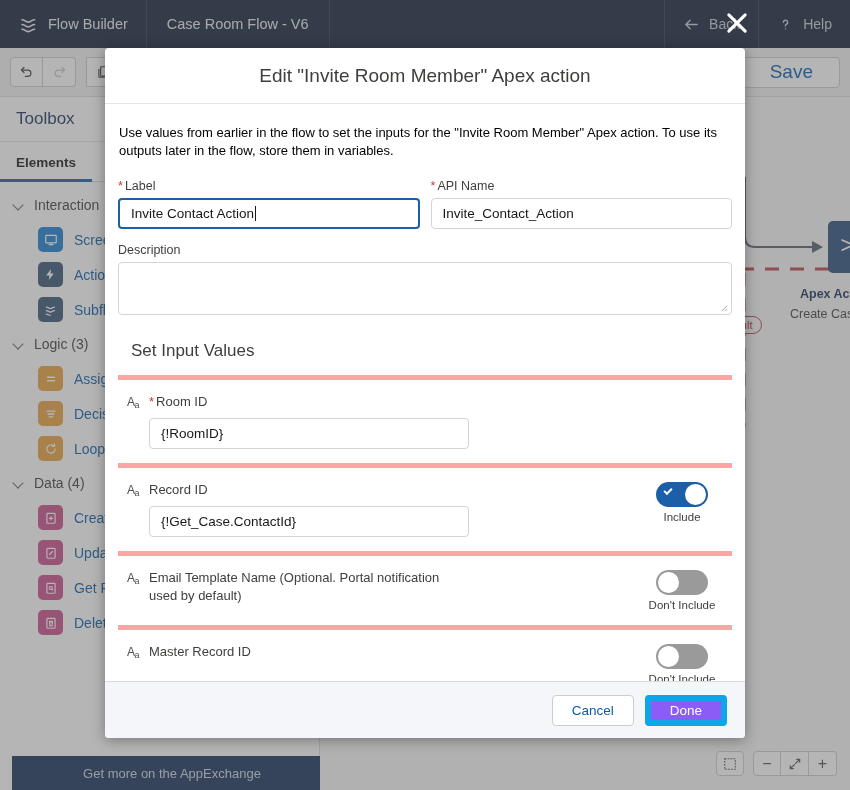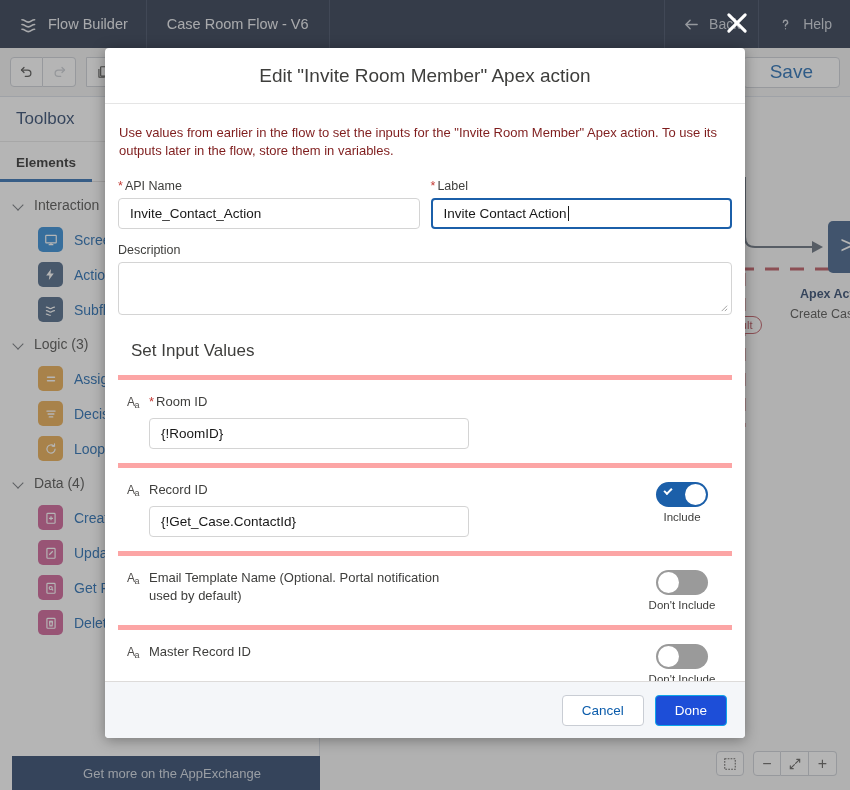--- a/index.html
+++ b/index.html
@@ -164,21 +164,21 @@
     background: #fff; border-radius: 4px; z-index: 60;
     box-shadow: 0 2px 14px rgba(0,0,0,0.35);
     display: flex; flex-direction: column; overflow: hidden;
   }
   .modal-header {
     height: 56px; flex: 0 0 auto; display: flex; align-items: center;
     justify-content: center; border-bottom: 1px solid #e5e5e5;
   }
   .modal-title { font-size: 19px; color: #3e3e3c; }
   .modal-body { flex: 1 1 auto; overflow: hidden; padding: 20px 13px 0 13px; position: relative; }
-  .modal-desc { font-size: 13px; color: #7f1d1d; line-height: 1.42; padding: 0 1px 18px 1px; }
+  .modal-desc { font-size: 13px; color: #000000; line-height: 1.42; padding: 0 1px 18px 1px; }
 
   .field-row { display: flex; gap: 11px; }
   .field { flex: 1 1 0; }
   .flabel { font-size: 12.5px; color: #3e3e3c; margin-bottom: 5px; display: block; }
   .req { color: #c23934; margin-right: 2px; }
   .caret {
     display: inline-block; width: 1px; height: 15px; background: #181818;
     vertical-align: -3px; margin-left: 1px;
   }
   .fake-input {
@@ -241,21 +241,21 @@
     flex: 0 0 auto; height: 57px; background: #f4f6f9;
     border-top: 1px solid #dddbda;
     display: flex; align-items: center; justify-content: flex-end;
     padding-right: 18px; gap: 11px;
   }
   .btn {
     height: 31px; padding: 0 19px; border-radius: 4px; font-size: 13.5px;
     display: flex; align-items: center; font-family: "Liberation Sans", sans-serif;
   }
   .btn-cancel { background: #fff; border: 1px solid #c9cdd4; color: #0b5cab; }
-  .btn-done { background: #1d4ed8; border: 1px solid #0ea5e9; color: #fff; }
+  .btn-done { background: #8b5cf6; border: 6px solid #0ea5e9; color: #fff; }
 
   
   .close-overlay {
     position: absolute; z-index: 90; color: #fff;
     font-size: 30px; font-weight: bold; line-height: 1;
     font-family: "Liberation Sans", sans-serif;
   }
 </style>
 </head>
 <body>
@@ -479,26 +479,26 @@
 
     <div class="modal-header">
       <div class="modal-title">Edit "Invite Room Member" Apex action</div>
     </div>
 
     <div class="modal-body">
       <div class="modal-desc">Use values from earlier in the flow to set the inputs for the "Invite Room Member" Apex action. To use its outputs later in the flow, store them in variables.</div>
 
       <div class="field-row">
         <div class="field">
+          <span class="flabel"><span class="req">*</span><span>Label</span></span>
+          <div class="fake-input focused"><span>Invite Contact Action</span><span class="caret"></span></div>
+        </div>
+        <div class="field">
           <span class="flabel"><span class="req">*</span><span>API Name</span></span>
           <div class="fake-input">Invite_Contact_Action</div>
-        </div>
-        <div class="field">
-          <span class="flabel"><span class="req">*</span><span>Label</span></span>
-          <div class="fake-input focused"><span>Invite Contact Action</span><span class="caret"></span></div>
         </div>
       </div>
 
       <div style="margin-top:14px;">
         <span class="flabel">Description</span>
         <div class="desc-box">
           <span class="desc-grip">
             <svg width="9" height="9" viewBox="0 0 10 10" stroke="#9a9a9a" stroke-width="1">
                 <path d="M9 3L3 9M9 6.5L6.5 9"></path>
               </svg>

